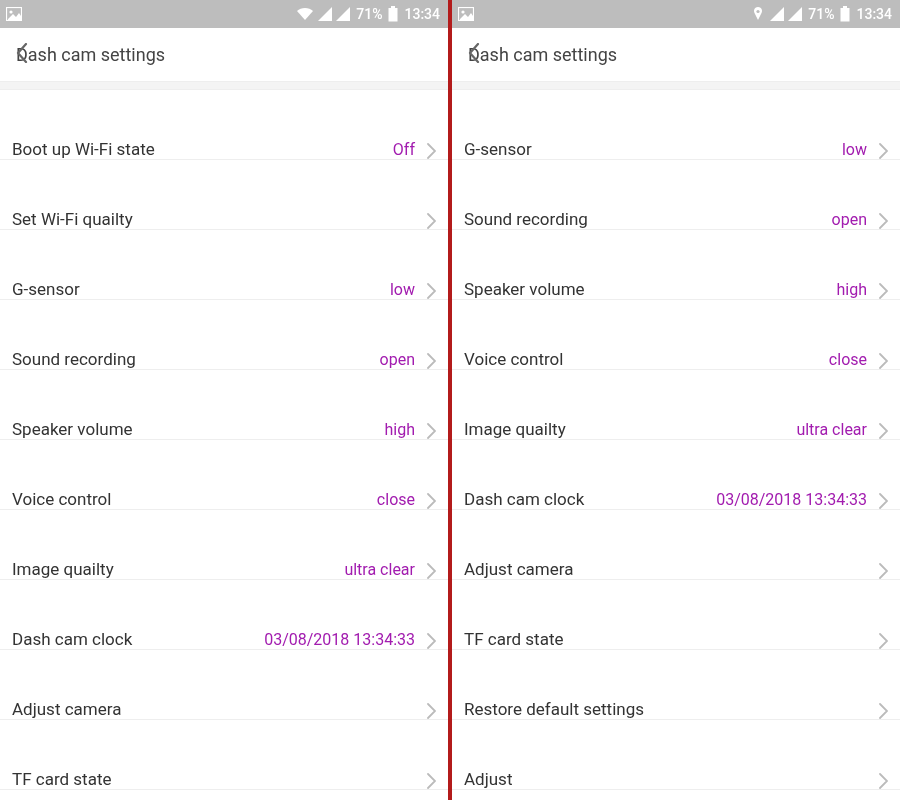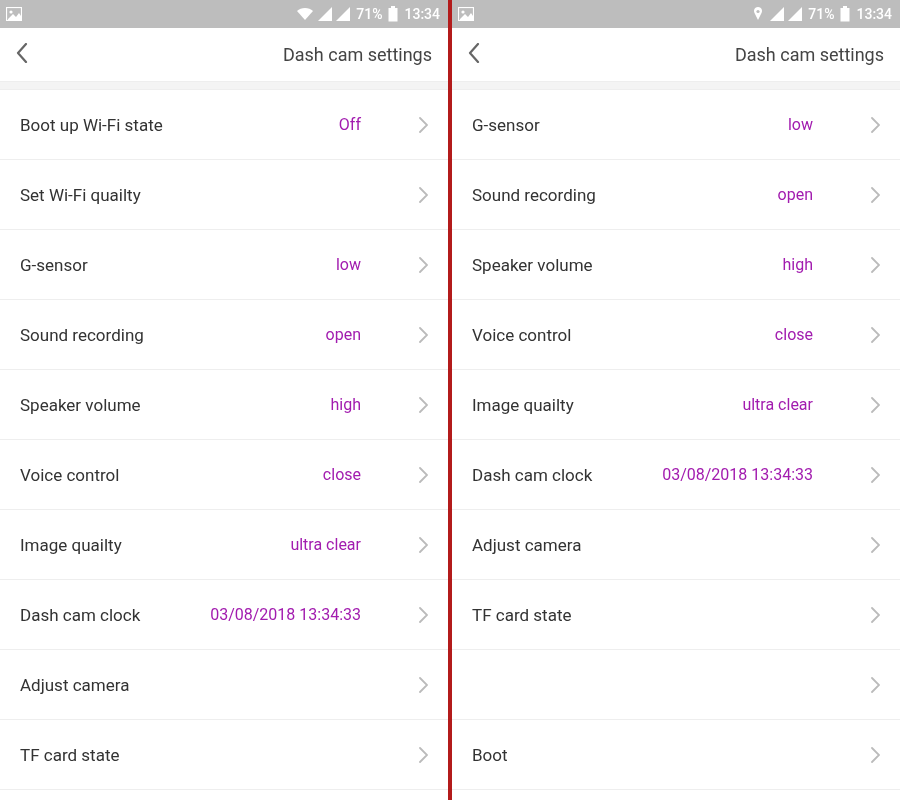--- a/index.html
+++ b/index.html
@@ -54,44 +54,43 @@
     border-bottom: 1px solid #eee;
     position: relative;
   }
   .appbar .back {
     position: absolute;
     left: 16px;
     color: #555;
   }
   .appbar .title {
     flex: 1;
-    text-align: right;
+    text-align: left;
     font-size: 18px;
     color: #444;
     font-weight: 400;
   }
 
   .gap {
     height: 8px;
     background: #f4f4f4;
     border-bottom: 1px solid #eee;
   }
 
   
   .list {
     flex: 1;
   }
   .row {
     display: flex;
-    align-items: center;
+    align-items: flex-end;
     height: 70px;
-    padding: 0 20px;
+    padding: 0 12px;
     border-bottom: 1px solid #eee;
     background: #fff;
-    gap: 46px;
   }
   .row .label {
     font-size: 17px;
     color: #333;
   }
   .row .value {
     margin-left: auto;
     font-size: 16px;
     color: #a21caf;
   }
@@ -396,29 +395,30 @@
     <div class="row">
       <span class="label">TF card state</span>
       <span class="chevron chevron-only">
           <svg class="chev-svg" viewBox="0 0 9 16">
             <path d="M1 1 L8 8 L1 15" stroke="#bbb" stroke-width="1.8" fill="none" stroke-linecap="round"></path>
           </svg>
         </span>
     </div>
 
     <div class="row">
-      <span class="chevron chevron-only">
-          <svg class="chev-svg" viewBox="0 0 9 16">
-            <path d="M1 1 L8 8 L1 15" stroke="#bbb" stroke-width="1.8" fill="none" stroke-linecap="round"></path>
-          </svg>
-        </span>
-    </div>
-
-    <div class="row">
-      <span class="label">Boot</span>
+      <span class="label">Restore default settings</span>
+      <span class="chevron chevron-only">
+          <svg class="chev-svg" viewBox="0 0 9 16">
+            <path d="M1 1 L8 8 L1 15" stroke="#bbb" stroke-width="1.8" fill="none" stroke-linecap="round"></path>
+          </svg>
+        </span>
+    </div>
+
+    <div class="row">
+      <span class="label">Adjust</span>
       <span class="chevron chevron-only">
           <svg class="chev-svg" viewBox="0 0 9 16">
             <path d="M1 1 L8 8 L1 15" stroke="#bbb" stroke-width="1.8" fill="none" stroke-linecap="round"></path>
           </svg>
         </span>
     </div>
   </div>
 </div>
 
 </body></html>

